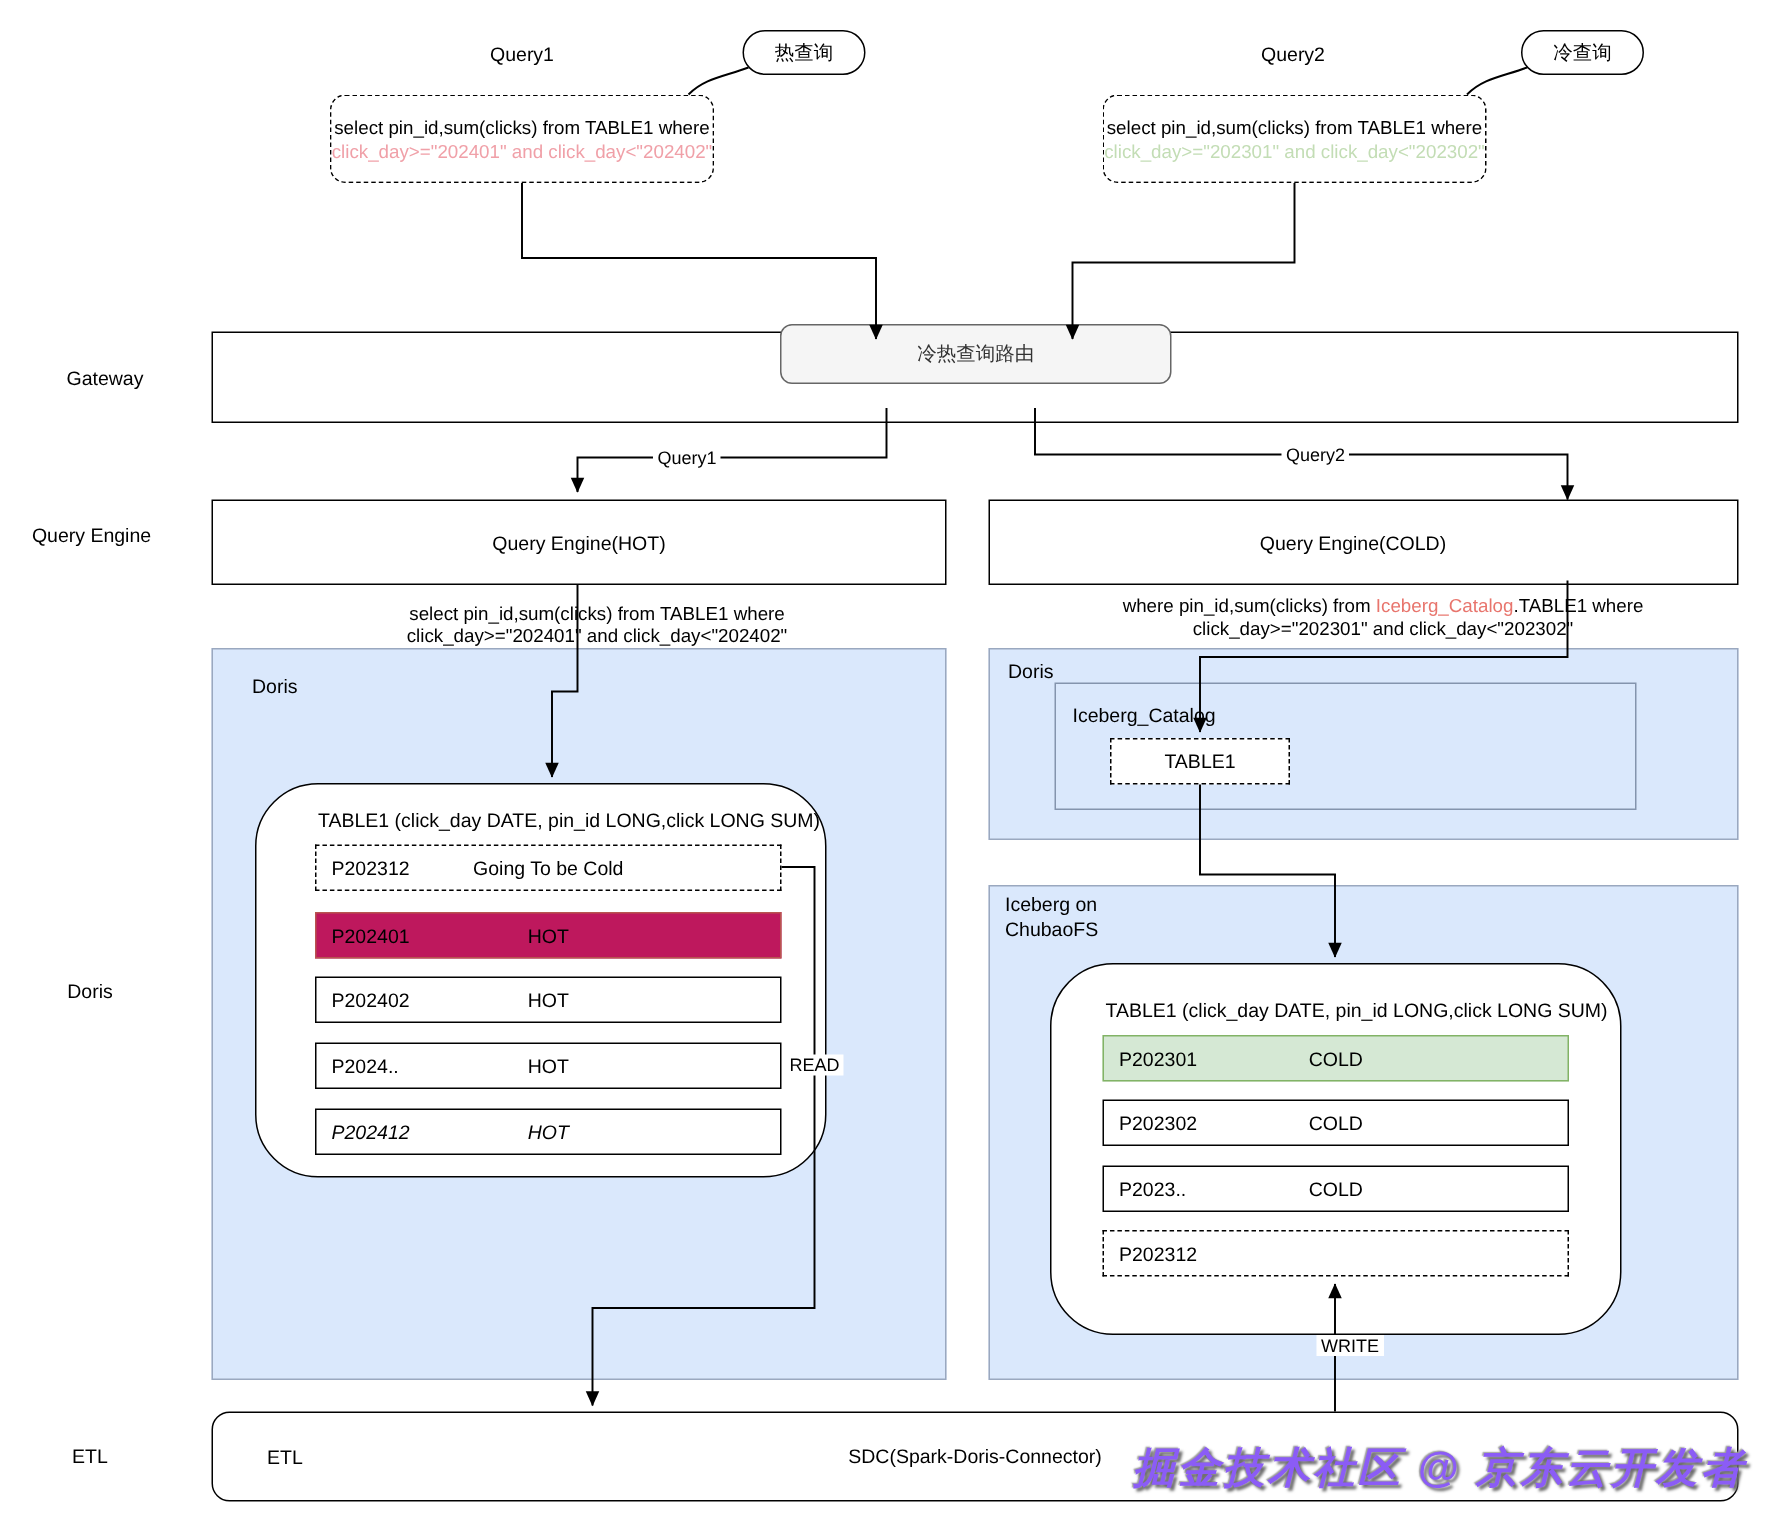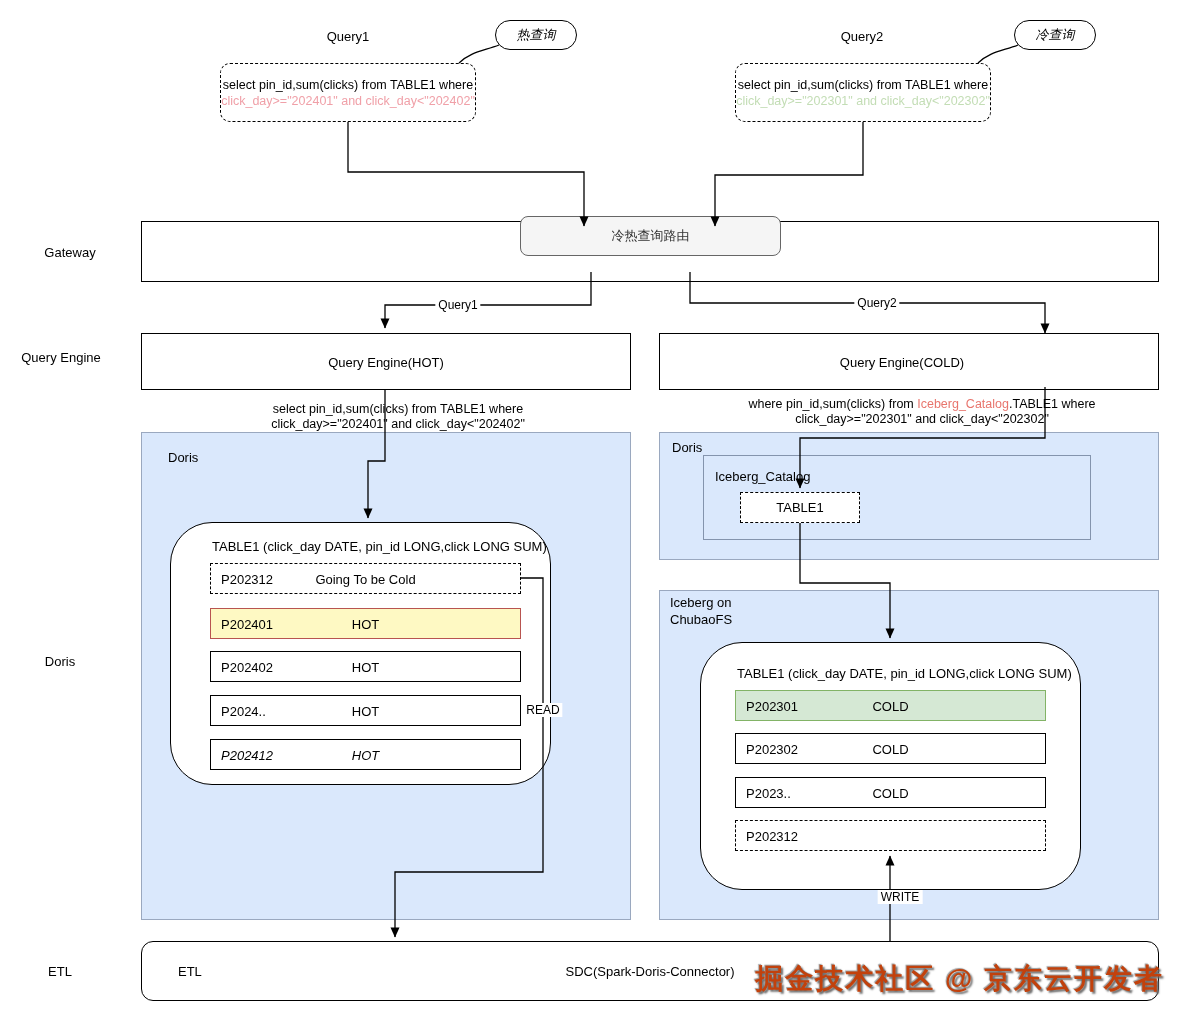--- a/index.html
+++ b/index.html
@@ -6,41 +6,41 @@
   #canvas{position:relative;width:1182px;height:1023px;background:#fff;overflow:hidden;
           font-family:"Liberation Sans","DejaVu Sans",sans-serif;color:#000;}
   .abs{position:absolute;box-sizing:border-box;}
   .txt{position:absolute;white-space:nowrap;}
   .center{transform:translate(-50%,-50%);}
   .rect{position:absolute;box-sizing:border-box;border:1.5px solid #000;background:#fff;}
   .blue{position:absolute;box-sizing:border-box;background:#dae8fc;border:1px solid #9aa8bf;}
   .grayBox{position:absolute;box-sizing:border-box;background:#f5f5f5;border:1px solid #666;
            border-radius:8px;display:flex;align-items:center;justify-content:center;font-size:13px;color:#333;}
   .pill{position:absolute;box-sizing:border-box;background:#fff;border:1px solid #000;border-radius:16px;
-        display:flex;align-items:center;justify-content:center;font-size:13px;font-style:italic;}
+        display:flex;align-items:center;justify-content:center;font-size:13px;}
   .dashedBox{position:absolute;box-sizing:border-box;background:#fff;border:1px dashed #000;}
   .roundedContainer{position:absolute;box-sizing:border-box;background:#fff;border:1.5px solid #000;border-radius:42px;}
   .prow{position:absolute;box-sizing:border-box;background:#fff;border:1px solid #000;font-size:13px;}
   .prow .pname{position:absolute;left:10px;top:50%;transform:translateY(-50%);}
   .prow .pstatus{position:absolute;left:0;right:0;top:50%;transform:translateY(-50%);text-align:center;}
   .row-dashed{border:1px dashed #000;}
-  .row-hot{background:#fef9c3;border:1px solid #b85450;}
+  .row-hot{background:#be185d;border:1px solid #b85450;}
   .row-cold{background:#d5e8d4;border:1px solid #82b366;}
   .sqlBox{position:absolute;box-sizing:border-box;background:#fff;border:1px dashed #000;border-radius:10px;
           display:flex;flex-direction:column;align-items:center;justify-content:center;
           font-size:12.5px;line-height:16px;}
   .midSql{position:absolute;text-align:center;font-size:12.5px;line-height:15px;white-space:nowrap;transform:translateX(-50%);}
   .chip{position:absolute;background:#fff;padding:0 3px;font-size:12px;transform:translate(-50%,-50%);white-space:nowrap;}
   .railLabel{position:absolute;font-size:13px;transform:translate(-50%,-50%);white-space:nowrap;}
   .secLabel{position:absolute;font-size:13px;white-space:nowrap;}
   .tblTitle{position:absolute;font-size:13px;white-space:nowrap;}
   svg.wires{position:absolute;left:0;top:0;z-index:30;pointer-events:none;}
   .overChip{z-index:40;}
-  .watermark{position:absolute;z-index:50;font-size:28px;font-weight:bold;letter-spacing:2px;color:#c2410c;
-             text-shadow:2px 2px 2px #6b6b6b, -1px -1px 1px #9a9a9a;white-space:nowrap;}
+  .watermark{position:absolute;z-index:50;font-size:28px;font-weight:bold;letter-spacing:2px;color:#8b5cf6;
+             text-shadow:2px 2px 2px #6b6b6b, -1px -1px 1px #9a9a9a;white-space:nowrap;font-style:italic;}
   .z1{z-index:1}.z2{z-index:5}.z3{z-index:10}
   .pink{color:#f0a0a8;}
   .green{color:#c3ddb5;}
   .red{color:#e8756d;}
 </style>
 </head>
 <body>
 
 <div id="canvas">
 

